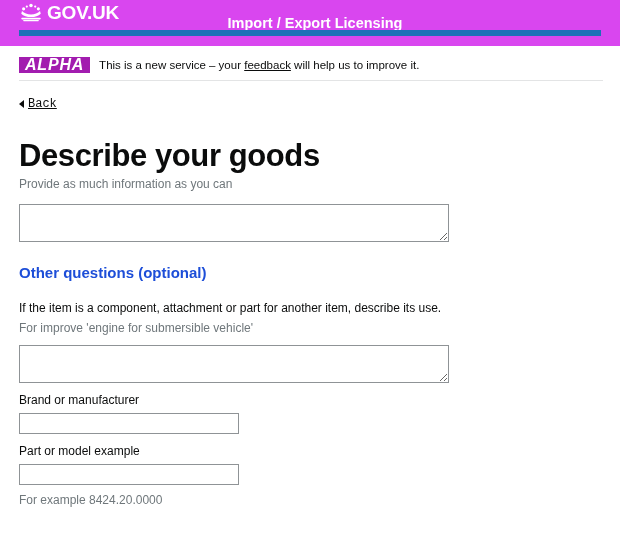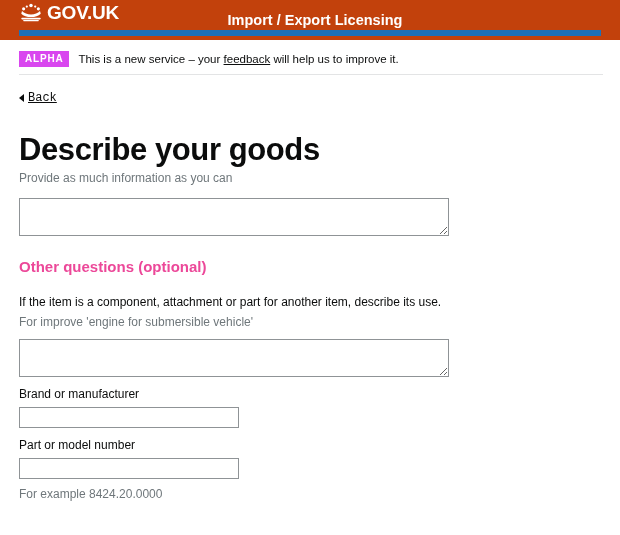--- a/index.html
+++ b/index.html
@@ -11,22 +11,22 @@
     height: 535px;
     background: #ffffff;
     font-family: "Liberation Sans", sans-serif;
     color: #0b0c0c;
     overflow: hidden;
   }
 
   
   .gov-header {
     position: relative;
-    height: 40px;
-    background: #c2410c;
+    height: 46px;
+    background: #d946ef;
     display: flex;
     align-items: center;
   }
   .brand {
     position: absolute;
     left: 19px;
     top: 3px;
     display: flex;
     align-items: center;
     gap: 4px;
@@ -74,28 +74,29 @@
   
   .phase-banner {
     padding-top: 11px;
     padding-bottom: 7px;
     border-bottom: 1px solid #e3e4e5;
     display: flex;
     align-items: center;
   }
   .phase-tag {
     display: inline-block;
-    background: #d946ef;
+    background: #a21caf;
     color: #ffffff;
-    font-size: 10px;
+    font-size: 16px;
     font-weight: bold;
     letter-spacing: 0.8px;
     padding: 2px 6px 3px 6px;
     text-transform: uppercase;
     line-height: 11px;
+    font-style: italic;
   }
   .phase-text {
     font-size: 11.5px;
     color: #0b0c0c;
     margin-left: 9px;
     line-height: 14px;
   }
   .phase-text a {
     color: #0b0c0c;
     text-decoration: underline;
@@ -148,21 +149,21 @@
     font-size: 12px;
     color: #0b0c0c;
     margin: 0;
     line-height: 17px;
   }
   h2.section-heading {
     font-size: 15px;
     font-weight: bold;
     margin: 0;
     line-height: 19px;
-    color: #ec4899;
+    color: #1d4ed8;
   }
 
   
   textarea.govuk-textarea {
     display: block;
     box-sizing: border-box;
     width: 430px;
     height: 38px;
     border: 1px solid #8f9396;
     background: #ffffff;
@@ -255,21 +256,21 @@
     <div class="field-block-textarea-2">
       <textarea class="govuk-textarea" rows="2" placeholder="" style=""></textarea>
     </div>
 
     <div class="field-block">
       <label class="label">Brand or manufacturer</label>
       <input class="govuk-input" type="text" placeholder="" style="">
     </div>
 
     <div class="field-block">
-      <label class="label">Part or model number</label>
+      <label class="label">Part or model example</label>
       <input class="govuk-input" type="text" placeholder="" style="">
     </div>
 
     <div class="field-block">
       <p class="hint">For example 8424.20.0000</p>
       
     </div>
 
   </div>
 </div>

